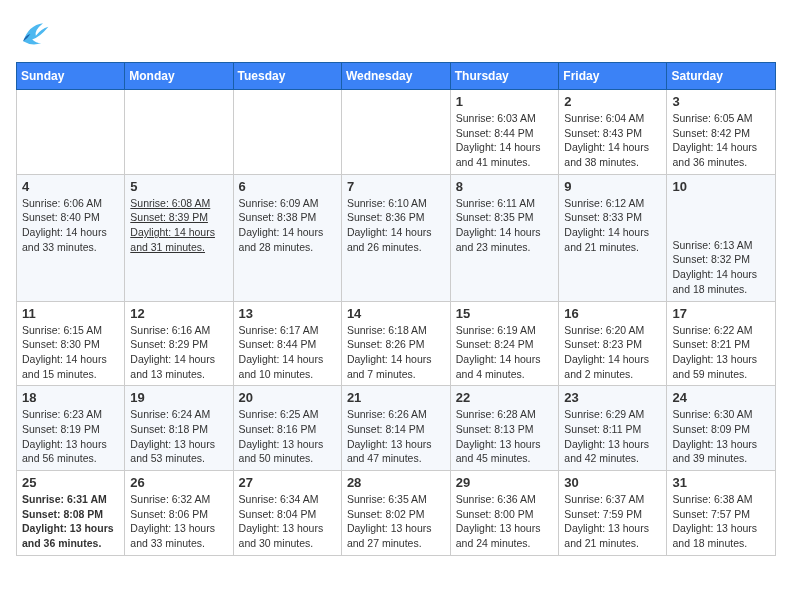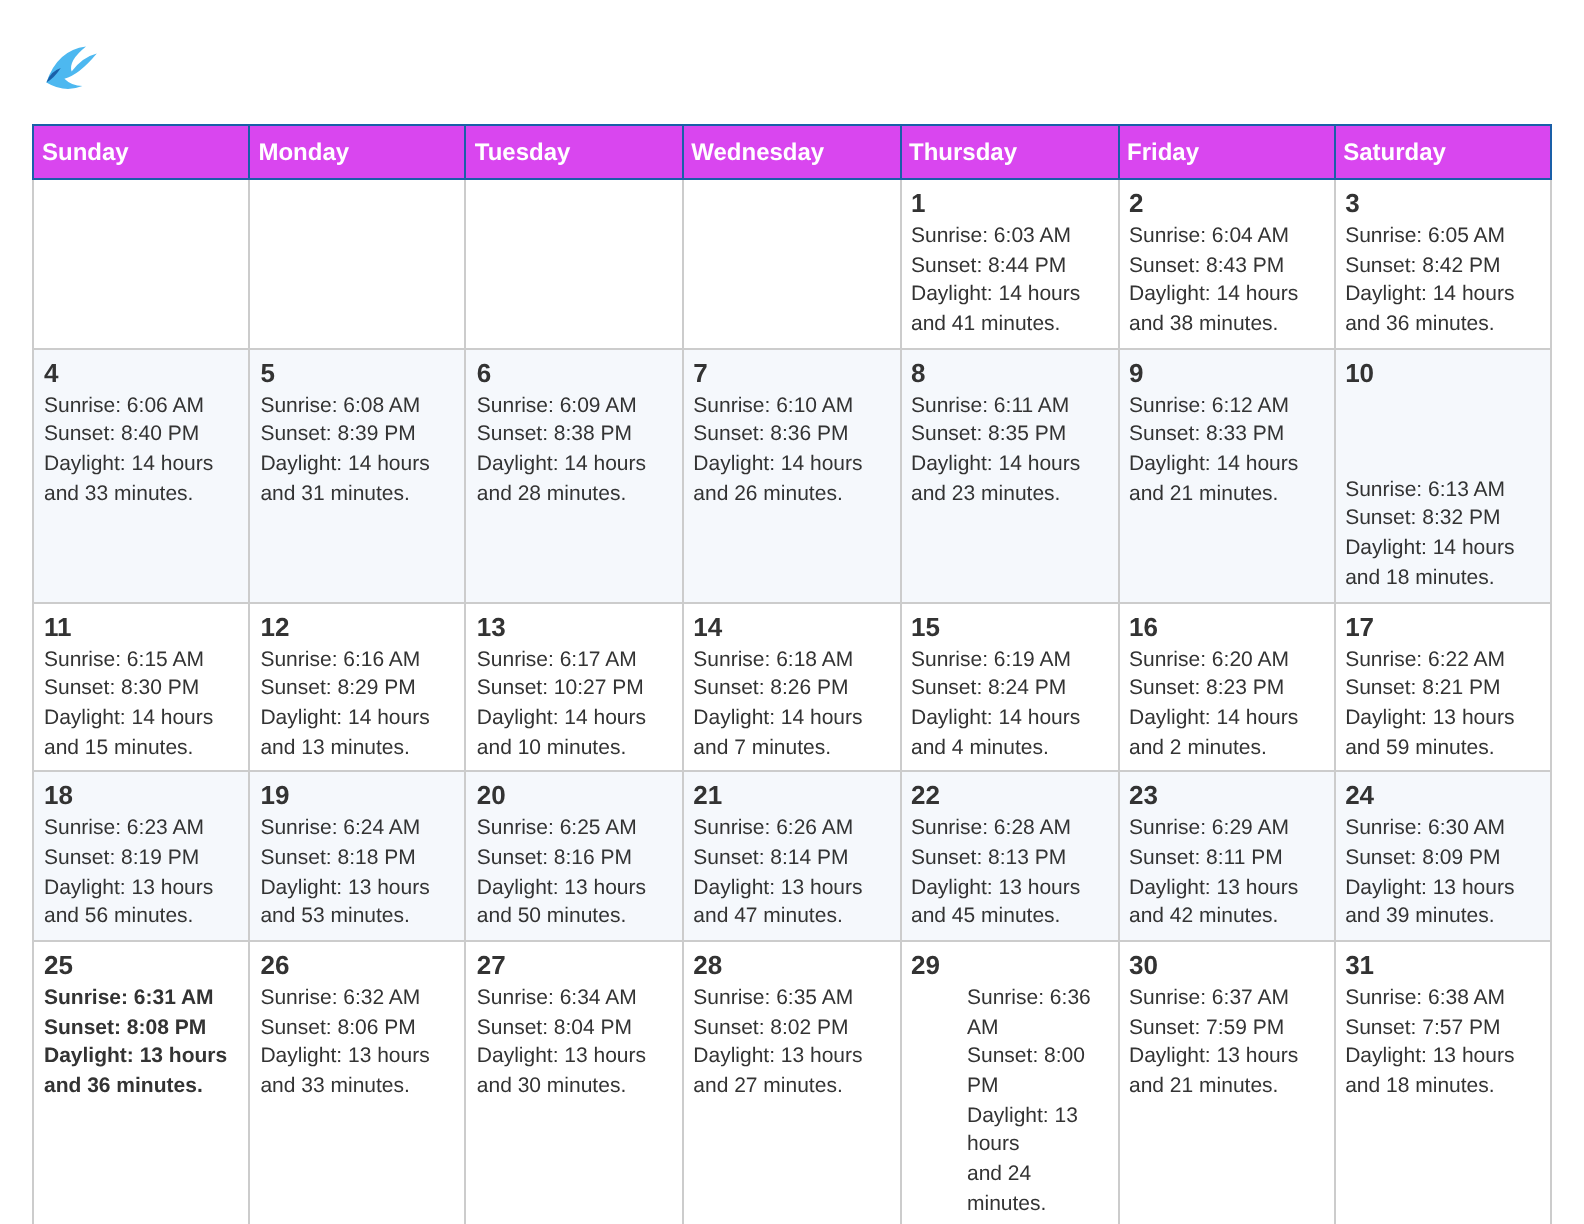--- a/index.html
+++ b/index.html
@@ -37,21 +37,21 @@
       font-size: 16px;
       font-weight: normal;
       color: #555;
     }
     .calendar {
       width: 100%;
       border-collapse: collapse;
       font-size: 11px;
     }
     .calendar thead th {
-      background: #d946ef;
+      background: #3b82f6;
       color: #fff;
       padding: 6px 4px;
       text-align: left;
       font-size: 12px;
       font-weight: bold;
       border: 1px solid #1a5fa8;
     }
     .calendar tbody td {
       border: 1px solid #ccc;
       vertical-align: top;
@@ -142,21 +142,21 @@
       <tr>
         <td>
           <span class="day-number">4</span>
           <div class="day-info" style="white-space: pre-line;">Sunrise: 6:06 AM
 Sunset: 8:40 PM
 Daylight: 14 hours
 and 33 minutes.</div>
         </td>
         <td>
           <span class="day-number">5</span>
-          <div class="day-info" style="white-space: pre-line;">Sunrise: 6:08 AM
+          <div class="day-info" style="white-space: pre-line; text-decoration: underline;">Sunrise: 6:08 AM
 Sunset: 8:39 PM
 Daylight: 14 hours
 and 31 minutes.</div>
         </td>
         <td>
           <span class="day-number">6</span>
           <div class="day-info" style="white-space: pre-line;">Sunrise: 6:09 AM
 Sunset: 8:38 PM
 Daylight: 14 hours
 and 28 minutes.</div>
@@ -201,21 +201,21 @@
         <td>
           <span class="day-number">12</span>
           <div class="day-info" style="white-space: pre-line;">Sunrise: 6:16 AM
 Sunset: 8:29 PM
 Daylight: 14 hours
 and 13 minutes.</div>
         </td>
         <td>
           <span class="day-number">13</span>
           <div class="day-info" style="white-space: pre-line;">Sunrise: 6:17 AM
-Sunset: 10:27 PM
+Sunset: 8:44 PM
 Daylight: 14 hours
 and 10 minutes.</div>
         </td>
         <td>
           <span class="day-number">14</span>
           <div class="day-info" style="white-space: pre-line;">Sunrise: 6:18 AM
 Sunset: 8:26 PM
 Daylight: 14 hours
 and 7 minutes.</div>
         </td>
@@ -316,21 +316,21 @@
         </td>
         <td>
           <span class="day-number">28</span>
           <div class="day-info" style="white-space: pre-line;">Sunrise: 6:35 AM
 Sunset: 8:02 PM
 Daylight: 13 hours
 and 27 minutes.</div>
         </td>
         <td>
           <span class="day-number">29</span>
-          <div class="day-info" style="white-space: pre-line; margin-left: 28px;">Sunrise: 6:36 AM
+          <div class="day-info" style="white-space: pre-line;">Sunrise: 6:36 AM
 Sunset: 8:00 PM
 Daylight: 13 hours
 and 24 minutes.</div>
         </td>
         <td>
           <span class="day-number">30</span>
           <div class="day-info" style="white-space: pre-line;">Sunrise: 6:37 AM
 Sunset: 7:59 PM
 Daylight: 13 hours
 and 21 minutes.</div>

